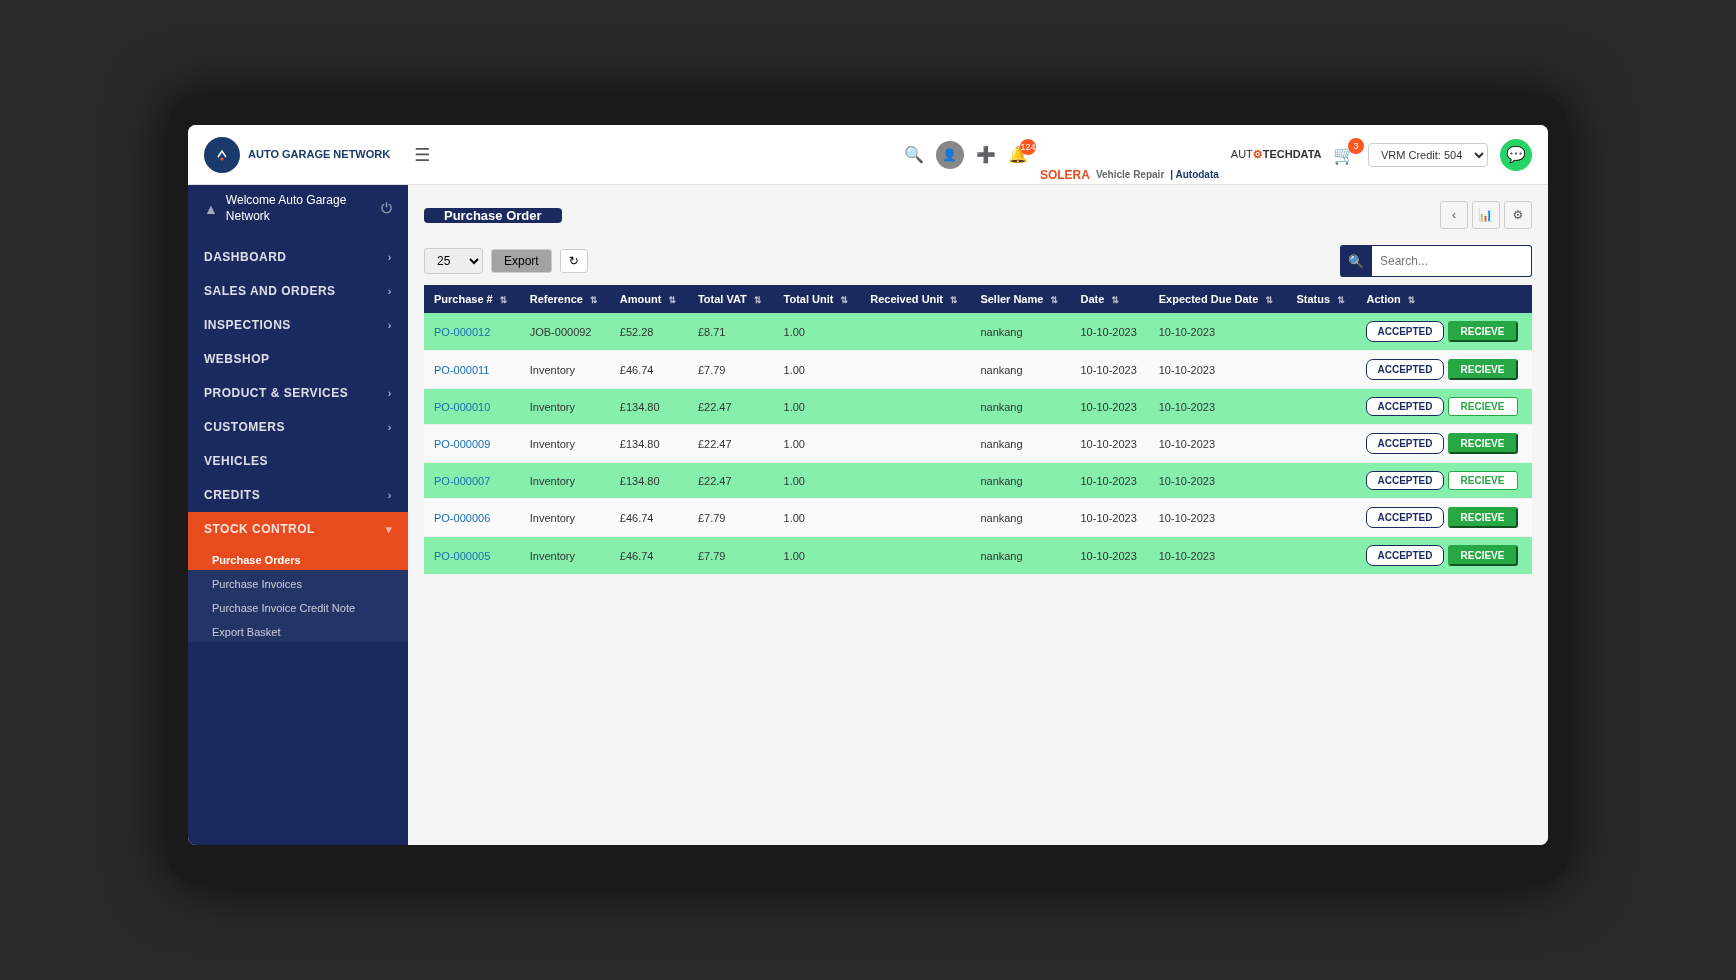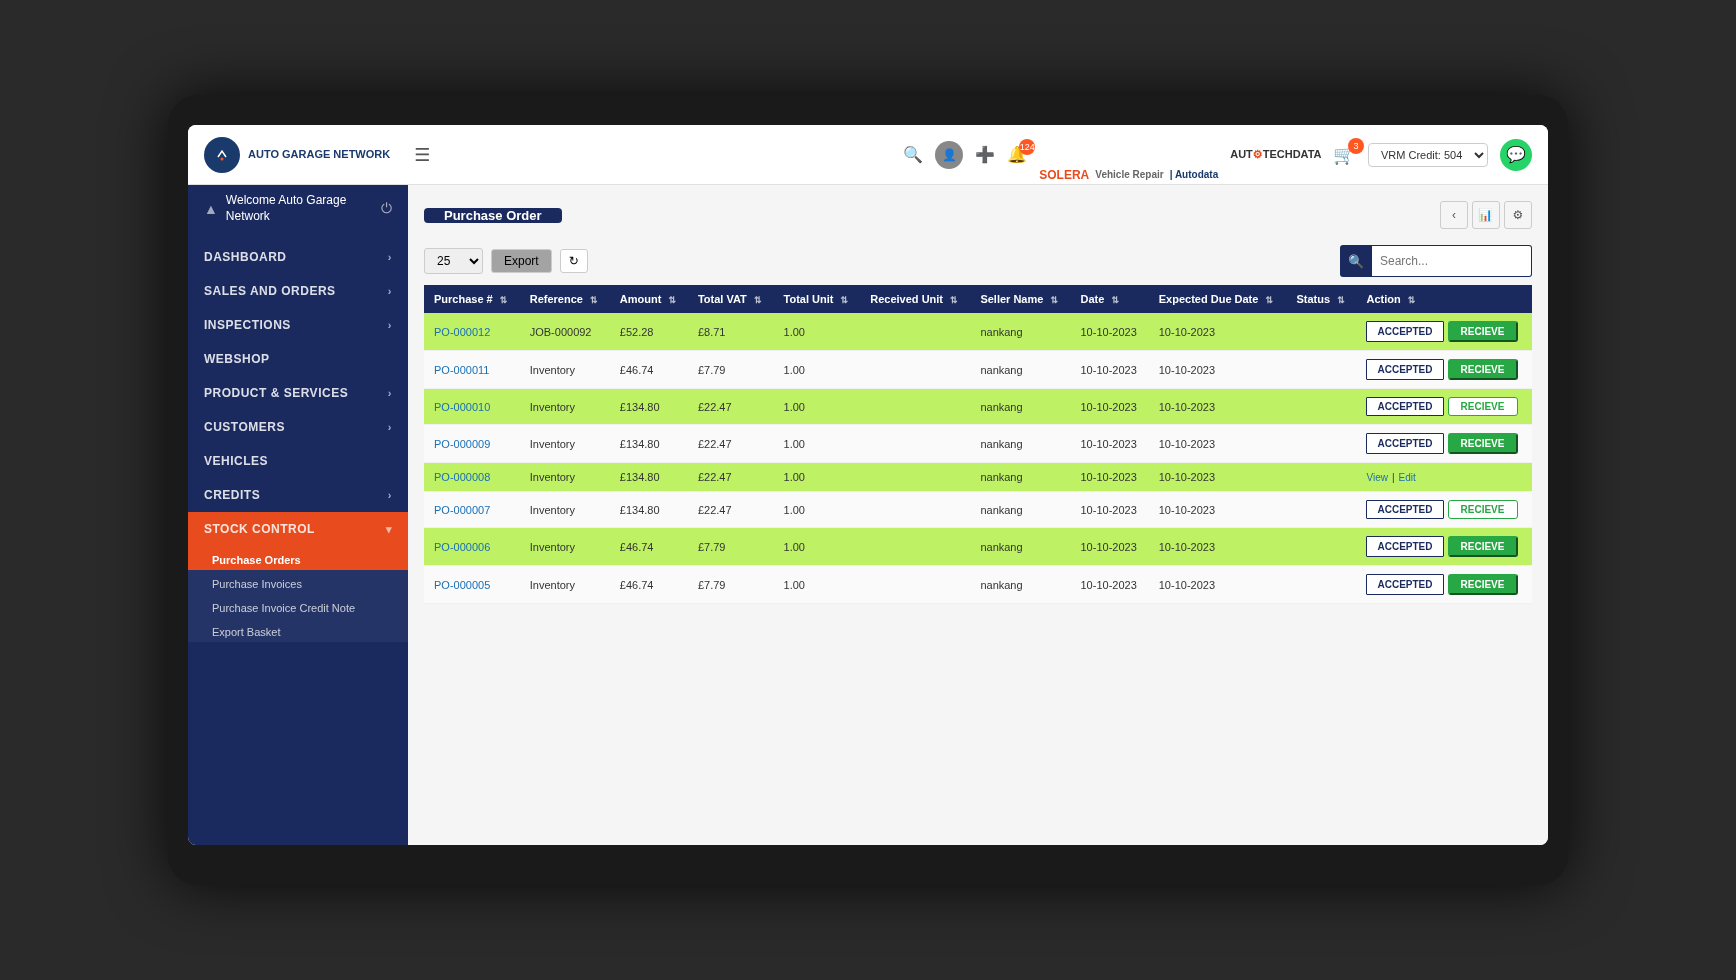--- a/index.html
+++ b/index.html
@@ -304,21 +304,21 @@
       height: 32px;
       width: 160px;
       border-left: none;
       border-radius: 0 3px 3px 0;
       outline: none;
     }
     
     .data-table {
       width: 100%;
       border-collapse: collapse;
-      background: #bef264;
+      background: #86efac;
       font-size: 12px;
     }
     .data-table th {
       background: #1a2a5e;
       color: white;
       padding: 8px 10px;
       text-align: left;
       font-size: 11px;
       font-weight: 600;
       white-space: nowrap;
@@ -350,21 +350,21 @@
     .row-action-link {
       color: #1a6fb5;
       cursor: pointer;
       text-decoration: none;
     }
     .status-btn {
       border: 1px solid #1a2a5e;
       background: white;
       color: #1a2a5e;
       padding: 3px 10px;
-      border-radius: 1px;
+      border-radius: 7px;
       font-size: 10px;
       font-weight: 600;
       cursor: pointer;
       min-width: 70px;
       text-align: center;
     }
     .action-cell {
       display: flex;
       gap: 4px;
     }
@@ -409,21 +409,21 @@
         <button class="nav-icon-btn" style="position:relative;">
           🔔
           <span class="badge">124</span>
         </button>
         <div class="solera-logo">
           <span style="color:#e84c1e;font-weight:bold;font-size:12px;">SOLERA</span>
           <span style="font-size:10px;color:#666;margin-left:4px;">Vehicle Repair</span>
           <span style="margin-left:4px;color:#1a3a6b;font-size:10px;">| Autodata</span>
         </div>
         <div class="autotech-logo">
-          <span style="color:#333;font-size:11px;font-weight:bold;">AUT</span><span style="color:#e84c1e;font-size:11px;">⚙</span><span style="color:#333;font-size:11px;font-weight:bold;">TECHDATA</span>
+          <span style="color:#333;font-size:11px;font-weight:normal;">AUT</span><span style="color:#e84c1e;font-size:11px;">⚙</span><span style="color:#333;font-size:11px;font-weight:bold;">TECHDATA</span>
         </div>
         <button class="cart-btn" style="position:relative;">
           🛒
           <span class="badge">3</span>
         </button>
         <select class="vrm-select">
           <option>VRM Credit: 504</option>
         </select>
         <button class="whatsapp-btn">💬</button>
       </div>
@@ -633,41 +633,20 @@
     <td><span style="color:#333;font-size:11px;"></span></td>
     <td>
       <div class="action-cell">
         <button class="status-btn">ACCEPTED</button>
         <button style="background:#28a745;border-color:#28a745;color:white;padding:3px 10px;border-radius:3px;font-size:10px;font-weight:600;cursor:pointer;min-width:70px;">RECIEVE</button>
       </div>
                 </td>
   </tr>
               <tr>
     <td>
-      <a class="link-cell">PO-000008</a>
-    </td>
-    <td>Inventory</td>
-    <td>£134.80</td>
-    <td>£22.47</td>
-    <td>1.00</td>
-    <td></td>
-    <td>nankang</td>
-    <td>10-10-2023</td>
-    <td>10-10-2023</td>
-    <td></td>
-    <td>
-      <div class="row-actions">
-        <a class="row-action-link">View</a>
-        <span>|</span>
-        <a class="row-action-link">Edit</a>
-      </div>
-                </td>
-  </tr>
-              <tr>
-    <td>
       <a class="link-cell">PO-000007</a>
     </td>
     <td>Inventory</td>
     <td>£134.80</td>
     <td>£22.47</td>
     <td>1.00</td>
     <td></td>
     <td>nankang</td>
     <td>10-10-2023</td>
     <td>10-10-2023</td>

